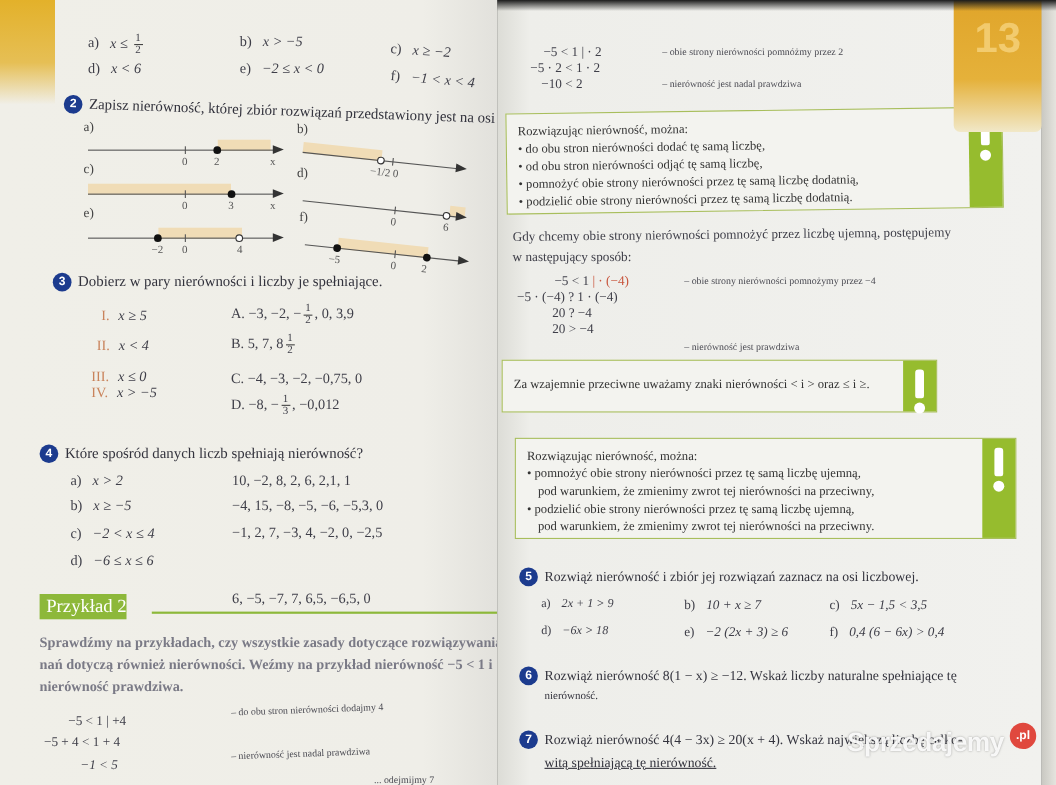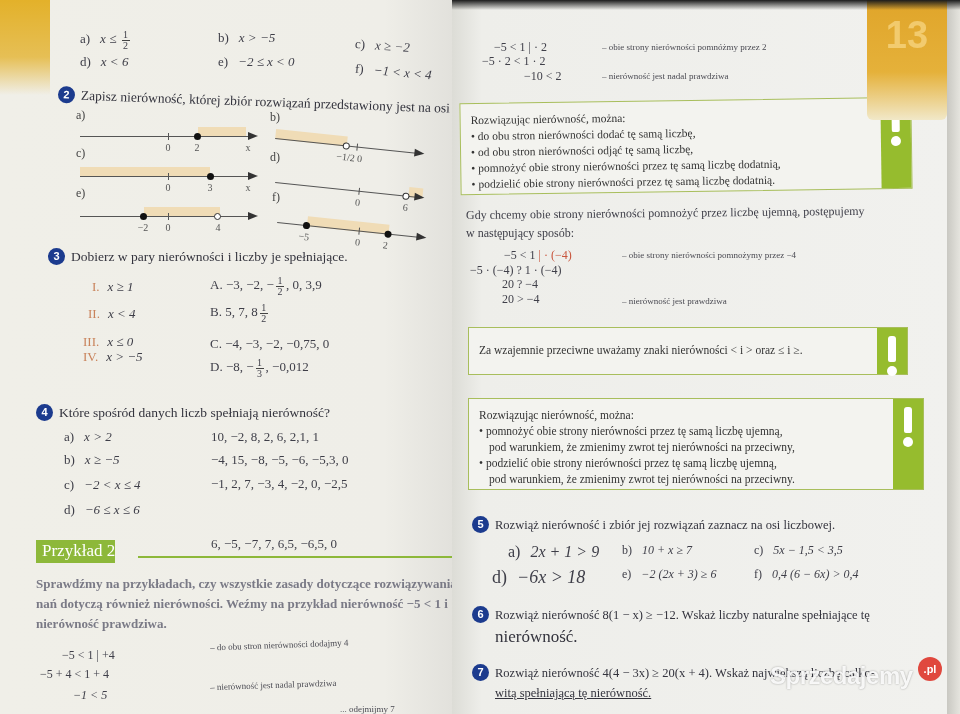--- a/index.html
+++ b/index.html
@@ -152,21 +152,21 @@
     <div class="tick" style="left:82px;"></div>
     <div class="dot" style="left:108px;"></div>
     <span class="tl" style="left:28px;">−5</span>
     <span class="tl" style="left:82px;">0</span>
     <span class="tl" style="left:110px;">2</span>
   </div>
 
   <div class="abs task-title" style="left:48px; top:248px;">
     <span class="num-badge">3</span><span>Dobierz w pary nierówności i liczby je spełniające.</span>
   </div>
-  <div class="abs item" style="left:92px; top:279px;"><span class="roman">I.</span><i>x ≥ 1</i></div>
+  <div class="abs item" style="left:92px; top:279px;"><span class="roman">I.</span><i>x ≥ 5</i></div>
   <div class="abs item" style="left:88px; top:306px;"><span class="roman">II.</span><i>x &lt; 4</i></div>
   <div class="abs item" style="left:83px; top:334px;"><span class="roman">III.</span><i>x ≤ 0</i></div>
   <div class="abs item" style="left:83px; top:349px;"><span class="roman">IV.</span><i>x &gt; −5</i></div>
 
   <div class="abs item" style="left:210px; top:276px;">
     <span>A.</span> <span>−3,  −2,  −</span><span class="frac">
         <span>1</span>
         <span class="bar"></span>
         <span>2</span>
       </span><span>,  0,  3,9</span>
@@ -213,21 +213,21 @@
   <div class="abs calc faded" style="left:40px; top:667px;">−5 + 4 &lt; 1 + 4</div>
   <div class="abs calc faded" style="left:73px; top:688px;font-style:italic;">−1 &lt; 5</div>
   <div class="abs note faded" style="left:210px; top:680px; transform:rotate(-2deg);">– nierówność jest nadal prawdziwa</div>
   <div class="abs note faded" style="left:340px; top:704px;">... odejmijmy 7</div>
 </div>
 
 <div class="page page-right">
   <div class="abs calc" style="left:42px; top:40px;">−5 &lt; 1  | · 2</div>
   <div class="abs note" style="left:150px; top:42px;">– obie strony nierówności pomnóżmy przez 2</div>
   <div class="abs calc" style="left:30px; top:54px;">−5 · 2 &lt; 1 · 2</div>
-  <div class="abs calc" style="left:40px; top:69px;margin-left:32px;">−10 &lt; 2</div>
+  <div class="abs calc" style="left:40px; top:69px;">−10 &lt; 2</div>
   <div class="abs note" style="left:150px; top:71px;">– nierówność jest nadal prawdziwa</div>
 
   <div class="rule-box" style="left:8px; top:100px; width:452px; height:92px; transform:rotate(-0.8deg);">
     <div class="txt">
       <div>Rozwiązując nierówność, można:</div>
       <ul>
         <li>do obu stron nierówności dodać tę samą liczbę,</li>
         <li>od obu stron nierówności odjąć tę samą liczbę,</li>
         <li>pomnożyć obie strony nierówności przez tę samą liczbę dodatnią,</li>
         <li>podzielić obie strony nierówności przez tę samą liczbę dodatnią.</li>
@@ -237,54 +237,54 @@
   </div>
 
   <div class="abs item" style="left:14px; top:208px; font-size:12px; transform:rotate(-0.6deg); transform-origin:left;">Gdy chcemy obie strony nierówności pomnożyć przez liczbę ujemną, postępujemy</div>
   <div class="abs item" style="left:14px; top:226px; font-size:12px;">w następujący sposób:</div>
 
   <div class="abs calc" style="left:52px; top:248px;"><span>−5 &lt; 1</span> <span class="red">| · (−4)</span></div>
   <div class="abs note" style="left:170px; top:250px;">– obie strony nierówności pomnożymy przez −4</div>
   <div class="abs calc" style="left:18px; top:263px;">−5 · (−4) ? 1 · (−4)</div>
   <div class="abs calc" style="left:50px; top:277px;">20 ? −4</div>
   <div class="abs calc" style="left:50px; top:292px;">20 &gt; −4</div>
-  <div class="abs note" style="left:170px; top:296px;text-align:right;">– nierówność jest prawdziwa</div>
-
-  <div class="rule-box" style="left:16px; top:327px; width:440px; height:48px;">
+  <div class="abs note" style="left:170px; top:310px;text-align:right;">– nierówność jest prawdziwa</div>
+
+  <div class="rule-box" style="left:4px; top:327px; width:396px; height:48px;">
     <div class="txt" style="top:14px;">Za wzajemnie przeciwne uważamy znaki nierówności &lt; i &gt; oraz ≤ i ≥.</div>
     <div class="bang"></div>
   </div>
 
   <div class="rule-box" style="left:16px; top:398px; width:456px; height:92px;">
     <div class="txt" style="top:8px;">
       <div>Rozwiązując nierówność, można:</div>
       <ul>
         <li>pomnożyć obie strony nierówności przez tę samą liczbę ujemną,</li>
         <li class="cont">pod warunkiem, że zmienimy zwrot tej nierówności na przeciwny,</li>
         <li>podzielić obie strony nierówności przez tę samą liczbę ujemną,</li>
         <li class="cont">pod warunkiem, że zmienimy zwrot tej nierówności na przeciwny.</li>
       </ul>
     </div>
     <div class="bang"></div>
   </div>
 
   <div class="abs task-title" style="left:20px; top:516px; font-size:12.5px;">
     <span class="num-badge">5</span><span>Rozwiąż nierówność i zbiór jej rozwiązań zaznacz na osi liczbowej.</span>
   </div>
-  <div class="abs item" style="left:40px; top:543px; font-size:16px;margin-left:16px;"><span class="lbl">a)</span><i>2x + 1 &gt; 9</i></div>
+  <div class="abs item" style="left:40px; top:543px; font-size:11px;"><span class="lbl">a)</span><i>2x + 1 &gt; 9</i></div>
   <div class="abs item" style="left:170px; top:543px; font-size:12px;"><span class="lbl">b)</span><i>10 + x ≥ 7</i></div>
   <div class="abs item" style="left:302px; top:543px; font-size:12px;"><span class="lbl">c)</span><i>5x − 1,5 &lt; 3,5</i></div>
-  <div class="abs item" style="left:40px; top:567px; font-size:18px;"><span class="lbl">d)</span><i>−6x &gt; 18</i></div>
+  <div class="abs item" style="left:40px; top:567px; font-size:11px;"><span class="lbl">d)</span><i>−6x &gt; 18</i></div>
   <div class="abs item" style="left:170px; top:567px; font-size:12px;"><span class="lbl">e)</span><i>−2 (2x + 3) ≥ 6</i></div>
   <div class="abs item" style="left:302px; top:567px; font-size:12px;"><span class="lbl">f)</span><i>0,4 (6 − 6x) &gt; 0,4</i></div>
 
   <div class="abs task-title" style="left:20px; top:606px; font-size:12.5px;">
     <span class="num-badge">6</span><span>Rozwiąż nierówność 8(1 − x) ≥ −12. Wskaż liczby naturalne spełniające tę</span>
   </div>
-  <div class="abs task-title" style="left:43px; top:627px; font-size:17px;">nierówność.</div>
+  <div class="abs task-title" style="left:43px; top:627px; font-size:10px;">nierówność.</div>
 
   <div class="abs task-title" style="left:20px; top:664px; font-size:12.5px;">
     <span class="num-badge">7</span><span>Rozwiąż nierówność 4(4 − 3x) ≥ 20(x + 4). Wskaż największą liczbę całko-</span>
   </div>
   <div class="abs task-title" style="left:43px; top:686px; font-size:12.5px;text-decoration:underline;">witą spełniającą tę nierówność.</div>
 </div>
 
 <div class="right-tab">
   <div class="pgno">13</div>
 </div>

